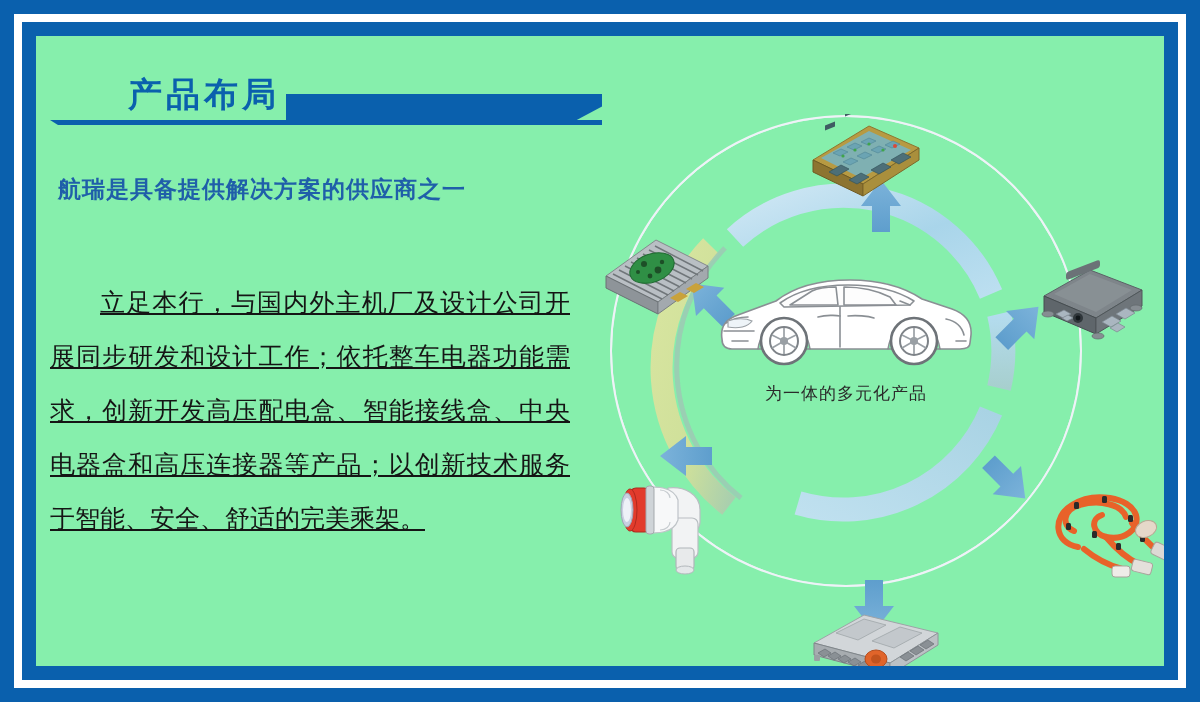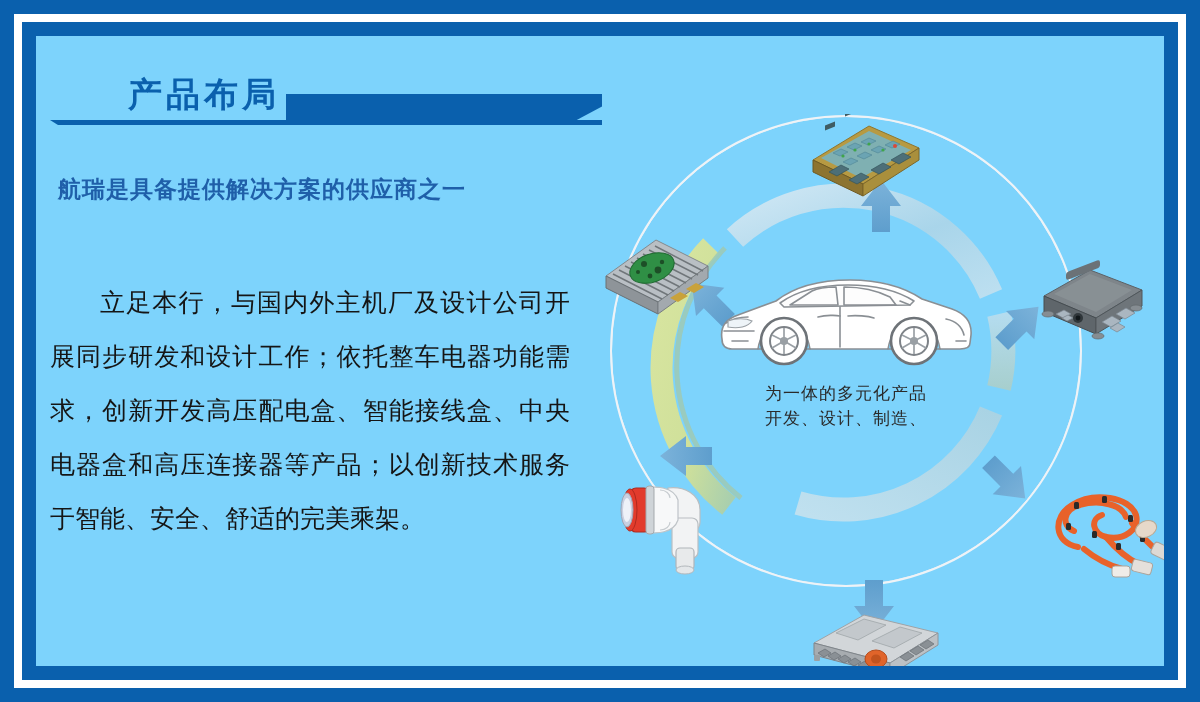--- a/index.html
+++ b/index.html
@@ -26,21 +26,21 @@
     position:absolute;
     left:22px;top:22px;
     width:1156px;height:658px;
     border:14px solid #0a60ad;
     box-sizing:border-box;
   }
   .canvas{
     position:absolute;
     left:36px;top:36px;
     width:1128px;height:630px;
-    background:#7dd3fc;
+    background:#86efac;
     overflow:hidden;
   }
   
   .heading-zone{
     position:absolute;
     left:0px;top:20px;
     width:600px;height:80px;
   }
   .heading-title{
     position:absolute;
@@ -84,20 +84,21 @@
     position:absolute;
     left:14px;top:240px;
     width:520px;
     font-family:"Liberation Serif","DejaVu Serif",serif;
     font-size:25px;
     color:#151515;
     line-height:54px;
     text-indent:50px;
     text-align:justify;
     letter-spacing:0px;
+    text-decoration:underline;
   }
   
   .diagram{
     position:absolute;
     left:500px;top:30px;
     width:620px;height:600px;
   }
   .outer-thin-circle{
     position:absolute;
     left:75px;top:50px;
@@ -271,21 +272,20 @@
               <line x1="200" y1="80" x2="188" y2="87"></line>
               <line x1="200" y1="80" x2="188" y2="74"></line>
             </g>
           </g>
           <path d="M14 60 C22 57 32 57 38 60 C34 66 24 68 14 66 Z" fill="#eef4f8" stroke="#9aa0a5" stroke-width="1.2"></path>
         </svg>
       </div>
 
       <div class="center-caption">
         <div>为一体的多元化产品</div>
-        <div>开发、设计、制造、</div>
       </div>
 
       <div class="product p-top">
         <svg viewBox="0 0 140 85" width="140" height="85">
           <g transform="translate(8,6)">
             <path d="M14 40 L70 6 L120 28 L64 64 Z" fill="#b79a42" stroke="#8e762f" stroke-width="1"></path>
             <path d="M14 40 L14 52 L64 76 L64 64 Z" fill="#8d7430" stroke="#6f5a22" stroke-width="1"></path>
             <path d="M64 64 L64 76 L120 40 L120 28 Z" fill="#a98f3c" stroke="#7d672a" stroke-width="1"></path>
             <path d="M22 38 L70 11 L112 30 L62 58 Z" fill="#79b2bf" opacity="0.9"></path>
             <g fill="#6ba4b3" stroke="#4f8795" stroke-width="0.6">

